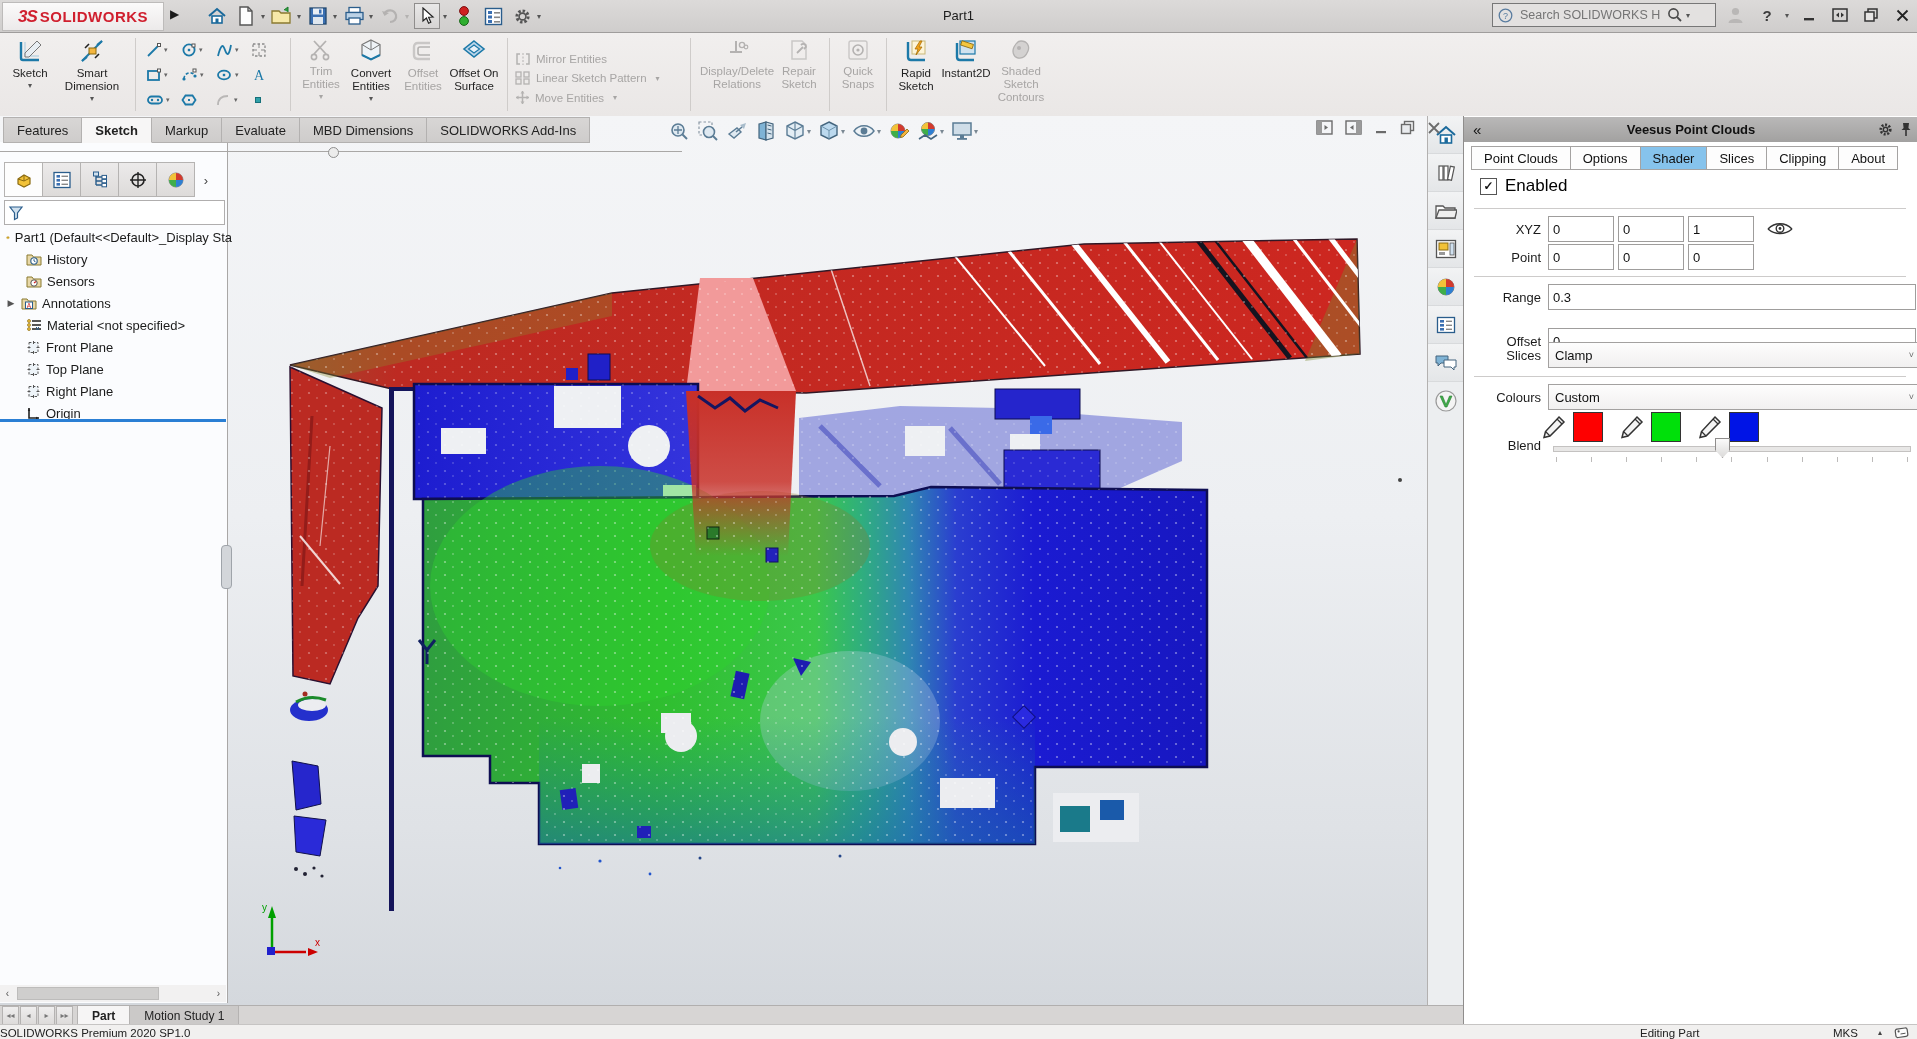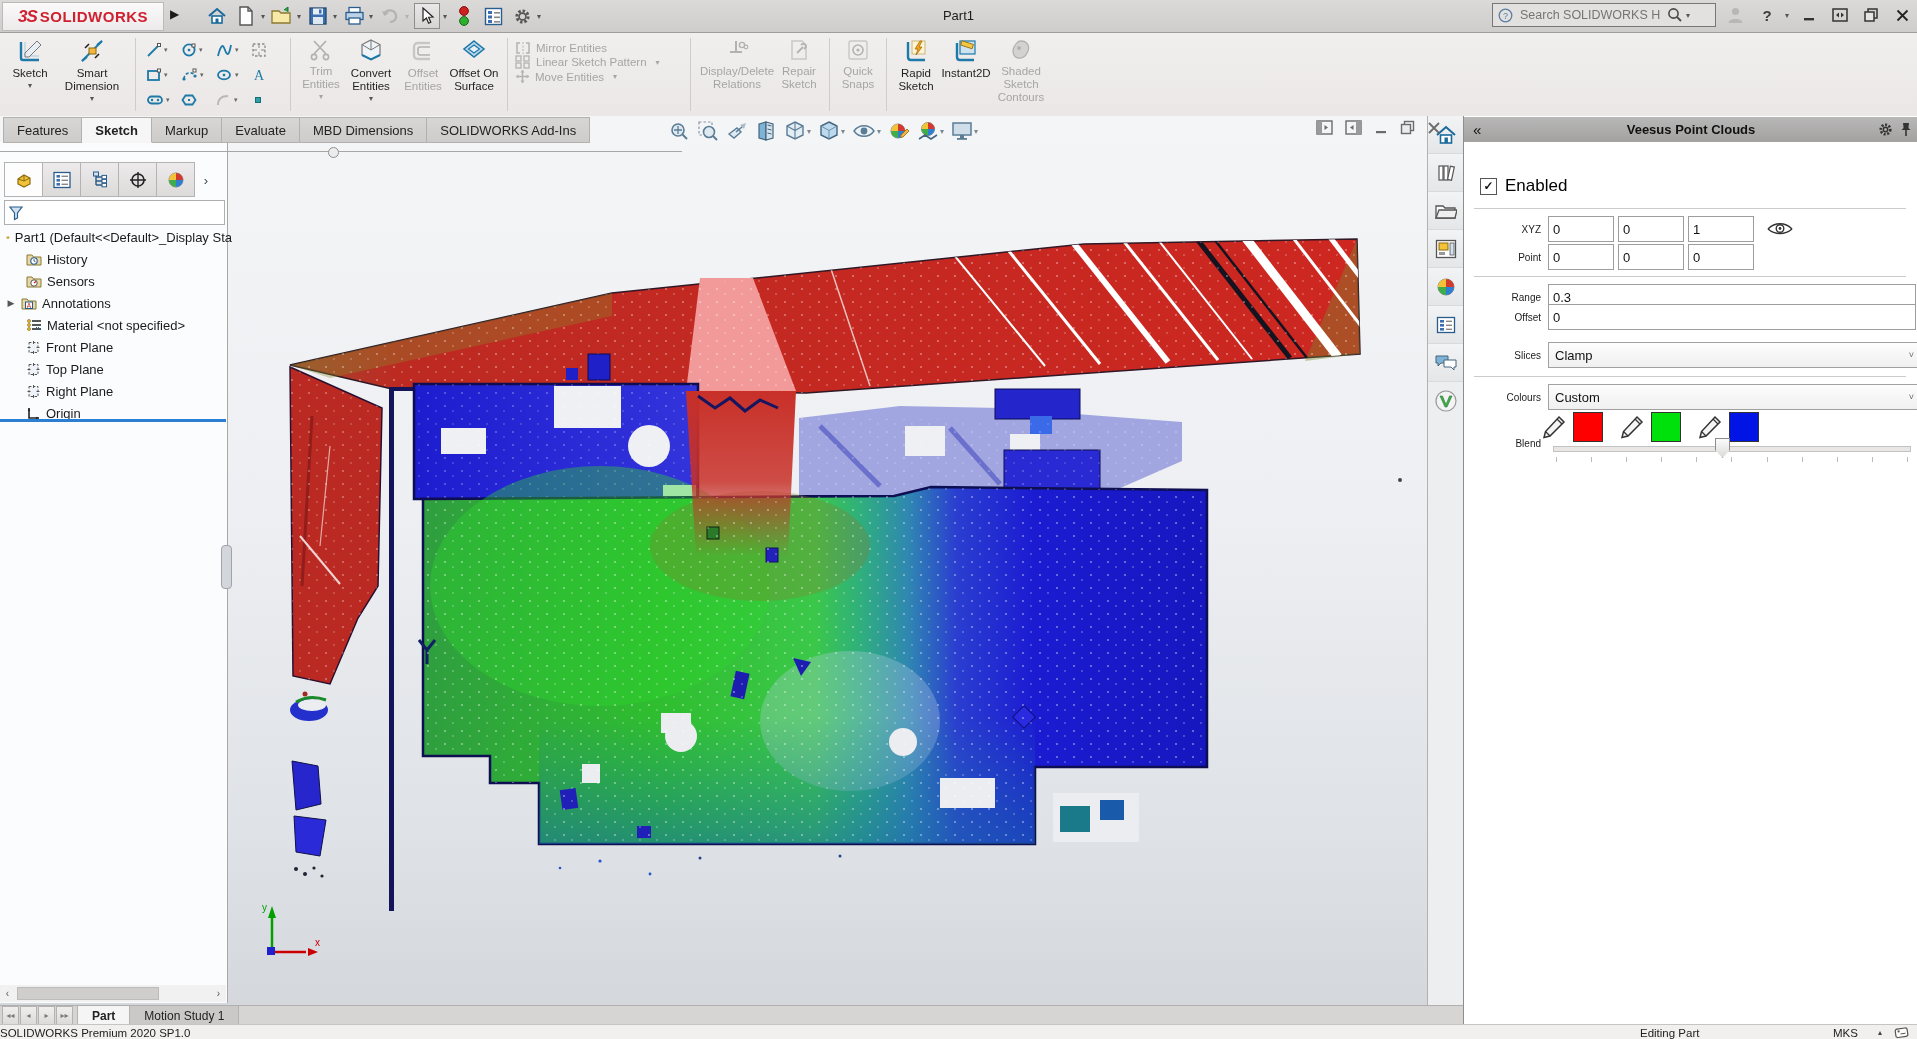--- a/index.html
+++ b/index.html
@@ -30,21 +30,21 @@
           border-bottom:1px solid #c6c3c2;display:flex;align-items:stretch;padding-left:4px;}
   .rdiv{width:1px;background:#cfccca;margin:5px 7px;}
   .rb{display:flex;flex-direction:column;align-items:center;justify-content:flex-start;
       padding-top:5px;font-size:11.5px;line-height:1.12;color:#1f1f1f;text-align:center;}
   .rb .lbl{margin-top:3px;}
   .rb .car{font-size:8px;color:#555;margin-top:2px;}
   .dis{color:#a7a5a4 !important;}
   .grid{display:grid;grid-template-columns:repeat(4,35px);grid-auto-rows:25px;align-content:start;padding-top:4px;}
   .sb{display:flex;align-items:center;gap:2px;padding-left:3px;}
   .sb .car{font-size:7px;color:#666;}
-  .stackcol{display:flex;flex-direction:column;justify-content:flex-start;padding-top:8px;}
+  .stackcol{display:flex;flex-direction:column;justify-content:center;padding-top:8px;gap:5px;}
   .strow{display:flex;align-items:center;gap:5px;font-size:11.5px;color:#a7a5a4;}
   .strow .car{font-size:8px;color:#a7a5a4;margin-left:4px;}
   
   #cmdtabs{left:3px;top:117px;height:24px;display:flex;z-index:5;border-radius:6px;}
   .ctab{height:24px;display:flex;align-items:center;padding:0 13px;font-size:13px;color:#222;
         background:linear-gradient(#d8d6d5,#cecccb);border:1px solid #b3b1b0;border-left:none;}
   .ctab:first-child{border-left:1px solid #b3b1b0;}
   .ctab.active{background:#f7f6f6;font-weight:bold;border-bottom:1px solid #f7f6f6;}
   
   #viewport{left:0;top:116px;width:1427px;height:889px;
@@ -84,21 +84,21 @@
          display:flex;align-items:center;}
   #vhead .title{position:absolute;left:0;right:0;text-align:center;font-weight:bold;font-size:13px;color:#111;}
   #vhead .laquo{margin-left:9px;font-size:15px;color:#111;z-index:1;}
   #vhead .hicons{position:absolute;right:6px;display:flex;gap:7px;align-items:center;}
   #vtabs{position:absolute;left:7px;top:30px;display:flex;}
   .vtab{height:22px;display:flex;align-items:center;justify-content:center;padding:0 12px;font-size:13px;color:#111;
         border:1px solid #a5a3a2;border-left:none;background:#fdfdfd;}
   .vtab:first-child{border-left:1px solid #a5a3a2;}
   .vtab.active{background:#86c3ec;}
   .vrow{position:absolute;display:flex;align-items:center;}
-  .vlabel{width:70px;text-align:right;font-size:10px;color:#1b1b1b;padding-right:7px;flex:none;}
+  .vlabel{width:70px;text-align:right;font-size:13px;color:#1b1b1b;padding-right:7px;flex:none;}
   .fld{width:56px;height:22px;border:1px solid #9f9d9c;font-size:13px;padding:1px 4px;margin-right:4px;
        font-family:"Liberation Sans",sans-serif;color:#111;}
   .fldlong{width:358px;height:22px;border:1px solid #9f9d9c;font-size:13px;padding:1px 4px;
        font-family:"Liberation Sans",sans-serif;color:#111;}
   .vhr{position:absolute;left:10px;width:432px;height:1px;background:#cdcbca;}
   .ddl{width:366px;height:24px;border:1px solid #a3a1a0;background:linear-gradient(#fdfdfd,#f1f0f0);
        display:flex;align-items:center;font-size:13px;color:#111;padding-left:6px;position:relative;}
   .ddl .chev{position:absolute;right:7px;font-size:9px;color:#666;}
   .cb{width:15px;height:15px;border:1px solid #555;background:#fff;display:flex;align-items:center;
       justify-content:center;font-size:12px;color:#111;font-weight:bold;}
@@ -944,20 +944,28 @@
       <svg width="15" height="15" viewBox="0 0 15 15">
             <circle cx="7.5" cy="7.5" r="4.8" fill="none" stroke="#333" stroke-width="2.6" stroke-dasharray="2 1.6"></circle>
             <circle cx="7.5" cy="7.5" r="2.2" fill="none" stroke="#333" stroke-width="1.4"></circle>
           </svg>
       <svg width="12" height="15" viewBox="0 0 12 15">
             <path d="M3 1 L9 1 L8.4 6 L10.5 8 L1.5 8 L3.6 6 Z" fill="#333"></path>
             <rect x="5.2" y="8" width="1.6" height="6" fill="#333"></rect>
           </svg>
     </span>
   </div>
+  <div id="vtabs">
+    <div class="vtab">Point Clouds</div>
+    <div class="vtab">Options</div>
+    <div class="vtab active">Shader</div>
+    <div class="vtab">Slices</div>
+    <div class="vtab">Clipping</div>
+    <div class="vtab">About</div>
+  </div>
 
   <div class="vrow" style="left:16px;top:60px;gap:8px;">
     <div class="cb">✓</div>
     <span style="font-size:17px;">Enabled</span>
   </div>
   <div class="vhr" style="top:92px;"></div>
 
   <div class="vrow" style="left:7px;top:100px;">
     <span class="vlabel">XYZ</span>
     <input class="fld" value="0" style="">
@@ -975,21 +983,21 @@
     <input class="fld" value="0" style="">
     <input class="fld" value="0" style="">
     <input class="fld" value="0" style="">
   </div>
   <div class="vhr" style="top:160px;"></div>
 
   <div class="vrow" style="left:7px;top:168px;">
     <span class="vlabel">Range</span>
     <input class="fldlong" value="0.3" style="">
   </div>
-  <div class="vrow" style="left:7px;top:188px;">
+  <div class="vrow" style="left:7px;top:212px;">
     <span class="vlabel">Offset</span>
     <input class="fldlong" value="0" style="">
   </div>
   <div class="vrow" style="left:7px;top:226px;">
     <span class="vlabel">Slices</span>
     <div class="ddl">
       <span>Clamp</span>
       <span class="chev">˅</span>
     </div>
   </div>

